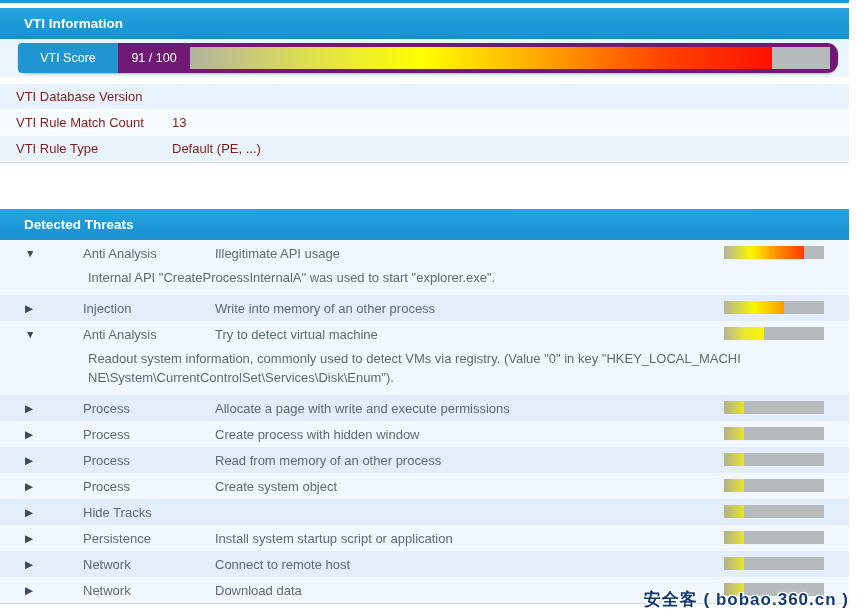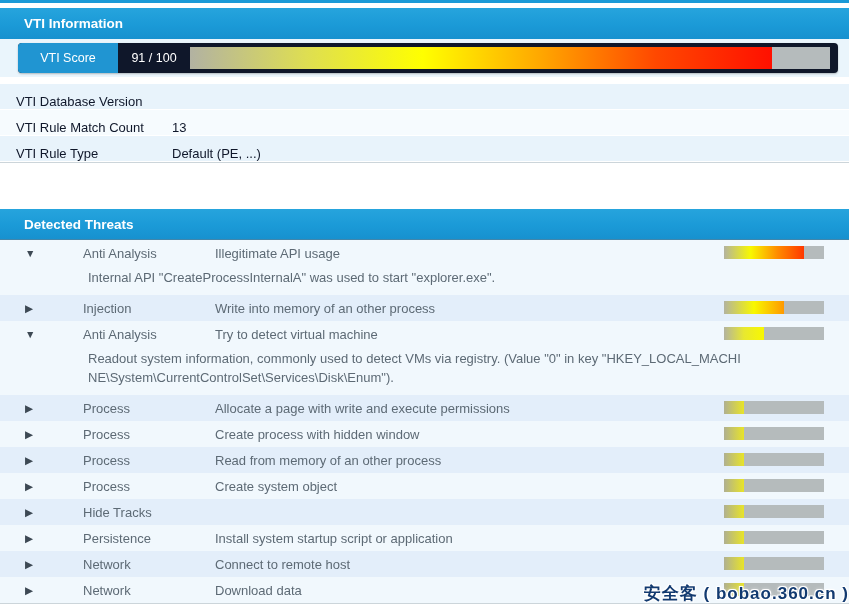--- a/index.html
+++ b/index.html
@@ -9,33 +9,33 @@
   .top-strip { width:849px; height:3px; background:#1b9ad7; margin-bottom:5px; }
 
   .panel-header { width:849px; height:31px;
     background:linear-gradient(180deg,#26a4dd 0%,#1b9ad7 55%,#1791cf 100%);
     color:#ffffff; font-weight:bold; font-size:13.5px;
     display:flex; align-items:center; padding-left:24px; }
   .panel-header.threats { border-bottom:1px solid #4186ab; }
 
   
   .score-row { width:849px; background:#eaf5fc; padding:4px 0 4px 18px; }
-  .score-widget { width:820px; height:30px; background:#0f172a; border-radius:4px;
+  .score-widget { width:820px; height:30px; background:#701a75; border-radius:11px;
     display:flex; align-items:center; box-shadow:0 1px 2px rgba(0,0,0,.25); }
   .score-btn { width:100px; height:30px; background:#2095d2; border-radius:4px 0 0 4px;
     color:#fff; font-size:12.5px; display:flex; align-items:center; justify-content:center; }
   .score-value { width:72px; color:#fff; font-size:12.5px; text-align:center; }
   .score-track { flex:1; height:22px; background:#b5bbbc; margin-right:8px;
     position:relative; overflow:hidden; }
   .score-fill { height:100%; }
 
   
   .info-rows { margin-top:7px; width:849px; border-bottom:1px solid #ccd5da; }
-  .info-row { height:26px; display:flex; align-items:flex-end; font-size:13px;
-    color:#0f172a; border-bottom:1px solid #ffffff; }
+  .info-row { height:26px; display:flex; align-items:center; font-size:13px;
+    color:#7f1d1d; border-bottom:1px solid #ffffff; }
   .info-row:nth-child(odd) { background:#e8f3fb; }
   .info-row:nth-child(even) { background:#f6fbfe; }
   .info-label { width:172px; padding-left:16px; }
   .info-value { flex:1; }
 
   .section-gap { height:46px; }
 
   
   .threat-rows { width:849px; border-bottom:1px solid #ccd5da; }
   .threat-block.light { background:#f1f8fd; }
@@ -44,21 +44,21 @@
     font-size:13px; color:#5d6a75; cursor:default; }
   .caret { width:83px; padding-left:25px; font-size:10.5px; color:#3d4954; }
   .category { width:132px; }
   .title { flex:1; padding-right:140px; white-space:nowrap; overflow:hidden; }
   .bar { position:absolute; left:724px; top:6px; width:100px; height:13px;
     background:#b5bbbc; }
   .bar-fill { height:100%; }
   .threat-detail { padding:2px 0 8px 88px; font-size:13px; color:#5d6a75;
     width:750px; word-break:break-all; line-height:19px; }
 
-  .watermark { position:absolute; right:10px; bottom:6px; font-size:17px;
+  .watermark { position:absolute; right:10px; bottom:0; font-size:17px;
     font-weight:bold; color:#123a70; letter-spacing:1px;
     text-shadow:-1px -1px 0 #fff, 1px -1px 0 #fff, -1px 1px 0 #fff,
                  1px 1px 0 #fff, 0 0 4px #fff; }
 </style>
 </head>
 <body>
 
 <div class="top-strip"></div>
 
 <div>

